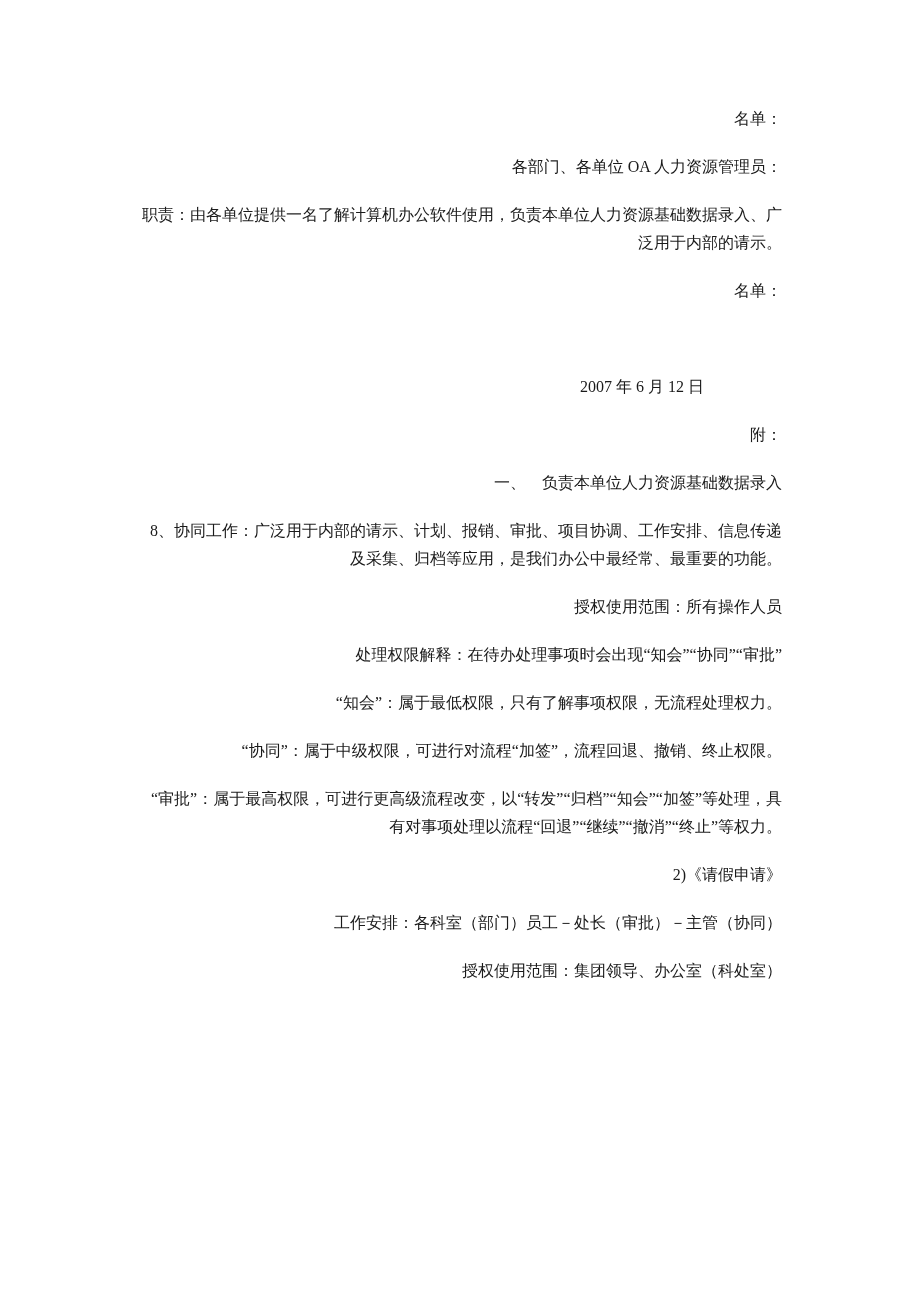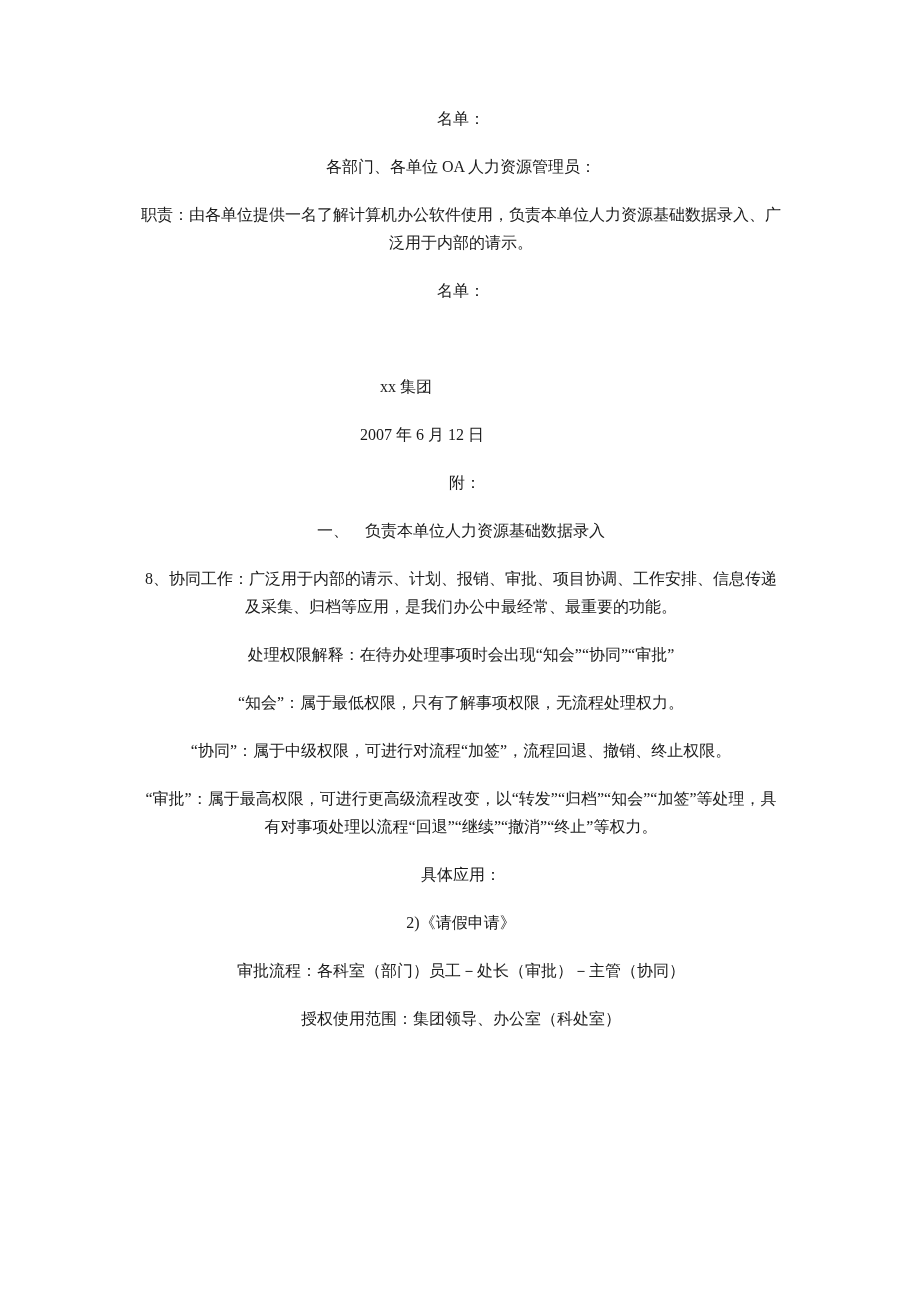--- a/index.html
+++ b/index.html
@@ -15,21 +15,21 @@
     background: #ffffff;
     padding: 105px 138px 0 140px;
     overflow: hidden;
     font-family: "Liberation Serif", "DejaVu Serif", serif;
     font-size: 16px;
     line-height: 28px;
     color: #1a1a1a;
   }
   .page p {
     margin: 0 0 20px 0;
-    text-align: center;
+    text-align: right;
     word-break: break-all;
   }
   
   .p-center-org {
     text-align: center;
     padding-right: 110px;
   }
   .p-center-date {
     text-align: center;
     padding-right: 78px;
@@ -49,41 +49,40 @@
   <p>名单：</p>
 
   <p>各部门、各单位 OA 人力资源管理员：</p>
 
   <p>职责：由各单位提供一名了解计算机办公软件使用，负责本单位人力资源基础数据录入、广泛用于内部的请示。</p>
 
   <p>名单：</p>
 
   <div class="big-spacer"></div>
 
-  <p class="p-center-org">xx 集团</p>
 
   <p class="p-center-date">2007 年 6 月 12 日</p>
 
   <p class="indent-sm">附：</p>
 
   <p>一、　负责本单位人力资源基础数据录入</p>
 
   <p>8、协同工作：广泛用于内部的请示、计划、报销、审批、项目协调、工作安排、信息传递及采集、归档等应用，是我们办公中最经常、最重要的功能。</p>
 
+  <p>授权使用范围：所有操作人员</p>
 
   <p>处理权限解释：在待办处理事项时会出现“知会”“协同”“审批”</p>
 
   <p>“知会”：属于最低权限，只有了解事项权限，无流程处理权力。</p>
 
   <p>“协同”：属于中级权限，可进行对流程“加签”，流程回退、撤销、终止权限。</p>
 
   <p>“审批”：属于最高权限，可进行更高级流程改变，以“转发”“归档”“知会”“加签”等处理，具有对事项处理以流程“回退”“继续”“撤消”“终止”等权力。</p>
 
-  <p>具体应用：</p>
 
   <p>2)《请假申请》</p>
 
-  <p>审批流程：各科室（部门）员工－处长（审批）－主管（协同）</p>
+  <p>工作安排：各科室（部门）员工－处长（审批）－主管（协同）</p>
 
 
   <p>授权使用范围：集团领导、办公室（科处室）</p>
 
 </div>
 
 </body></html>

